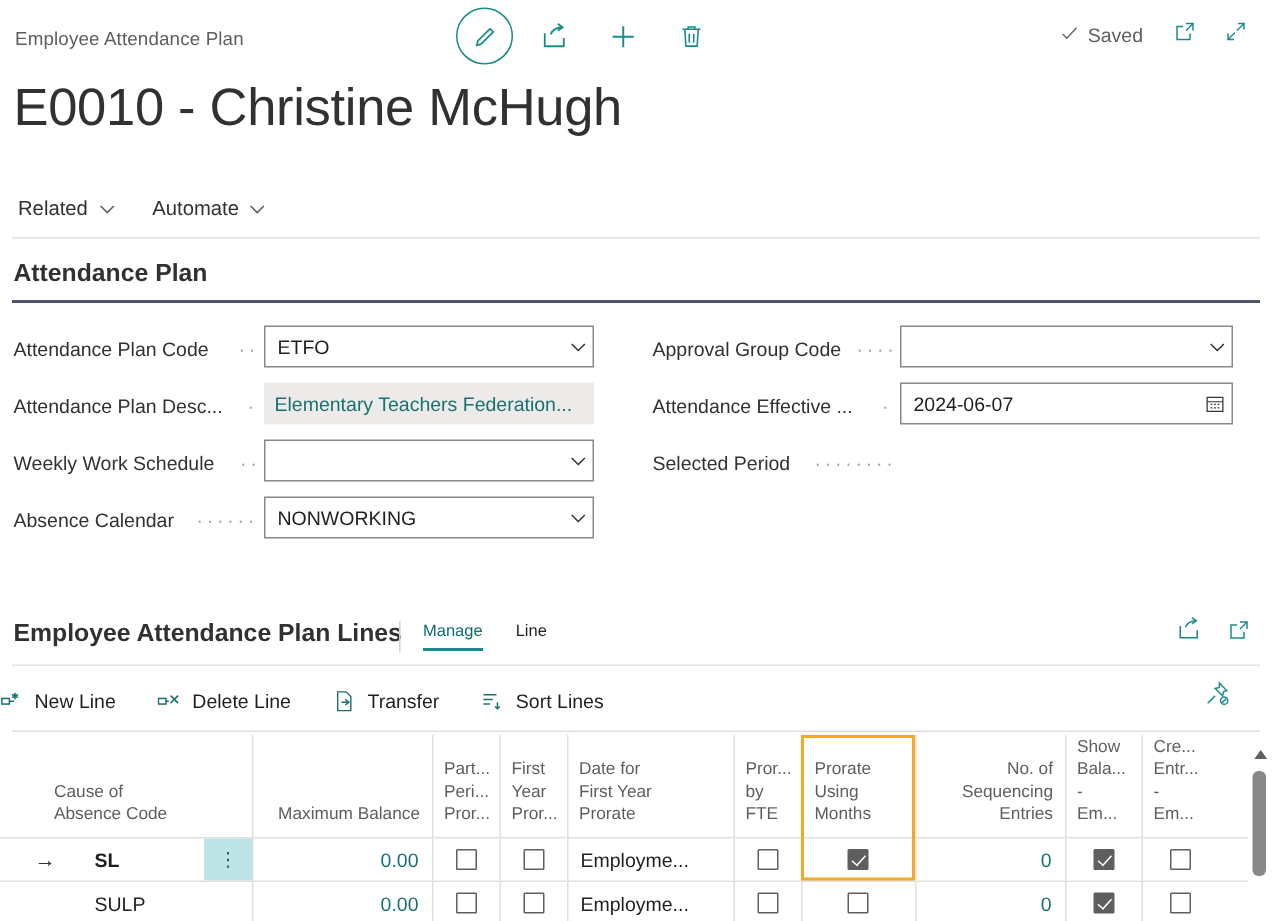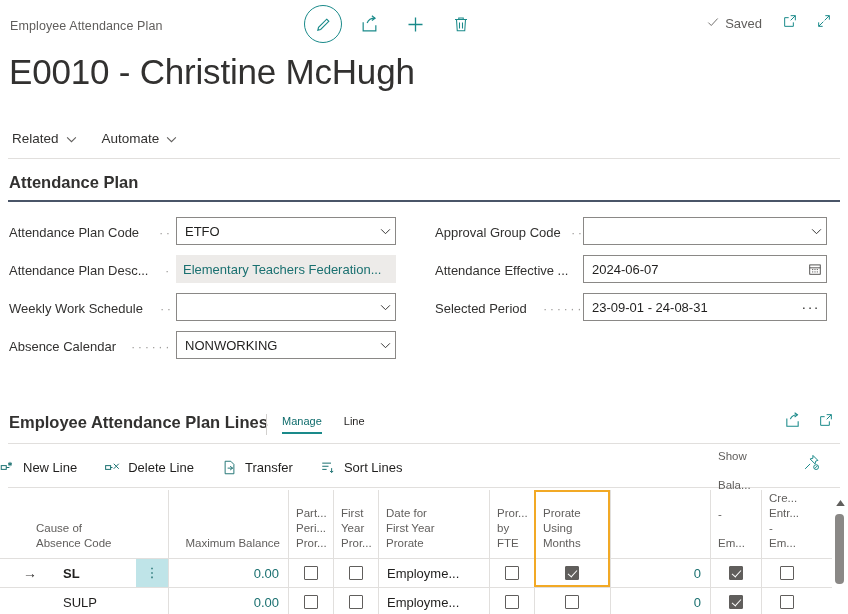--- a/index.html
+++ b/index.html
@@ -80,21 +80,21 @@
     position: absolute; top: 11px; height: 14px;
     overflow: hidden; color: #a19f9d; font-size: 13px; letter-spacing: 2.5px;
     white-space: nowrap;
   }
   .fctl {
     position: absolute; left: 167px; top: 3px; width: 220px; height: 28px;
     border: 1px solid #8a8886; background: #fff;
     display: flex; align-items: center; padding: 0 4px 0 8px;
     font-size: 13px; color: #201f1e;
   }
-  .fcol.right .fctl { left: 148px; width: 244px; align-items: center; }
+  .fcol.right .fctl { left: 165px; width: 222px; align-items: center; }
   .fctl.readonly {
     border: none; background: #edebe9; color: #1a7070; padding-left: 7px;
   }
   .fctl .val { flex: 1; white-space: nowrap; overflow: hidden; text-overflow: ellipsis; }
   .fctl .aff { color: #323130; display: flex; align-items: center; padding-left: 4px; }
   .chev { width: 11px; height: 7px; }
   .dots3 { font-size: 14px; letter-spacing: 1.5px; color: #201f1e; line-height: 1; padding-right: 2px;}
 
   
   .lines-head {
@@ -348,24 +348,20 @@
                 <path d="M3 10h18"></path>
               <path d="M7 13h2M11 13h2M15 13h2M7 17h2M11 17h2M15 17h2"></path>
             </svg>
           </span>
         </div>
       </div>
 
       <div class="frow">
         <div class="flabel">Selected Period</div>
         <div class="fdots" style="left:108px;width:54px;">·············</div>
-        <div class="fctl">
-          <span class="val">23-09-01 - 24-08-31</span>
-          <span class="aff dots3">···</span>
-        </div>
       </div>
     </div>
   </div>
 
   <div class="lines-head">Employee Attendance Plan Lines</div>
   <div class="lines-sep"></div>
   <div class="lines-tabs">
     <div class="ltab active">Manage</div>
     <div class="ltab">Line</div>
   </div>
@@ -481,21 +477,26 @@
       <div class="gh l" style="left:491px;width:42px;">
         <span>Pror...</span>
         <span>by</span>
         <span>FTE</span>
       </div>
       <div class="gh l" style="left:537px;width:70px;">
         <span>Prorate</span>
         <span>Using</span>
         <span>Months</span>
       </div>
-      <div class="gh l" style="left:712px;width:48px;padding-bottom:7px;gap:14px;">
+      <div class="gh r" style="left:612px;width:96px;">
+        <span>No. of</span>
+        <span>Sequencing</span>
+        <span>Entries</span>
+      </div>
+      <div class="gh l" style="left:712px;width:48px;padding-bottom:7px;">
         <span>Show</span>
         <span>Bala...</span>
         <span>-</span>
         <span>Em...</span>
       </div>
       <div class="gh l" style="left:763px;width:48px;padding-bottom:7px;">
         <span>Cre...</span>
         <span>Entr...</span>
         <span>-</span>
         <span>Em...</span>

